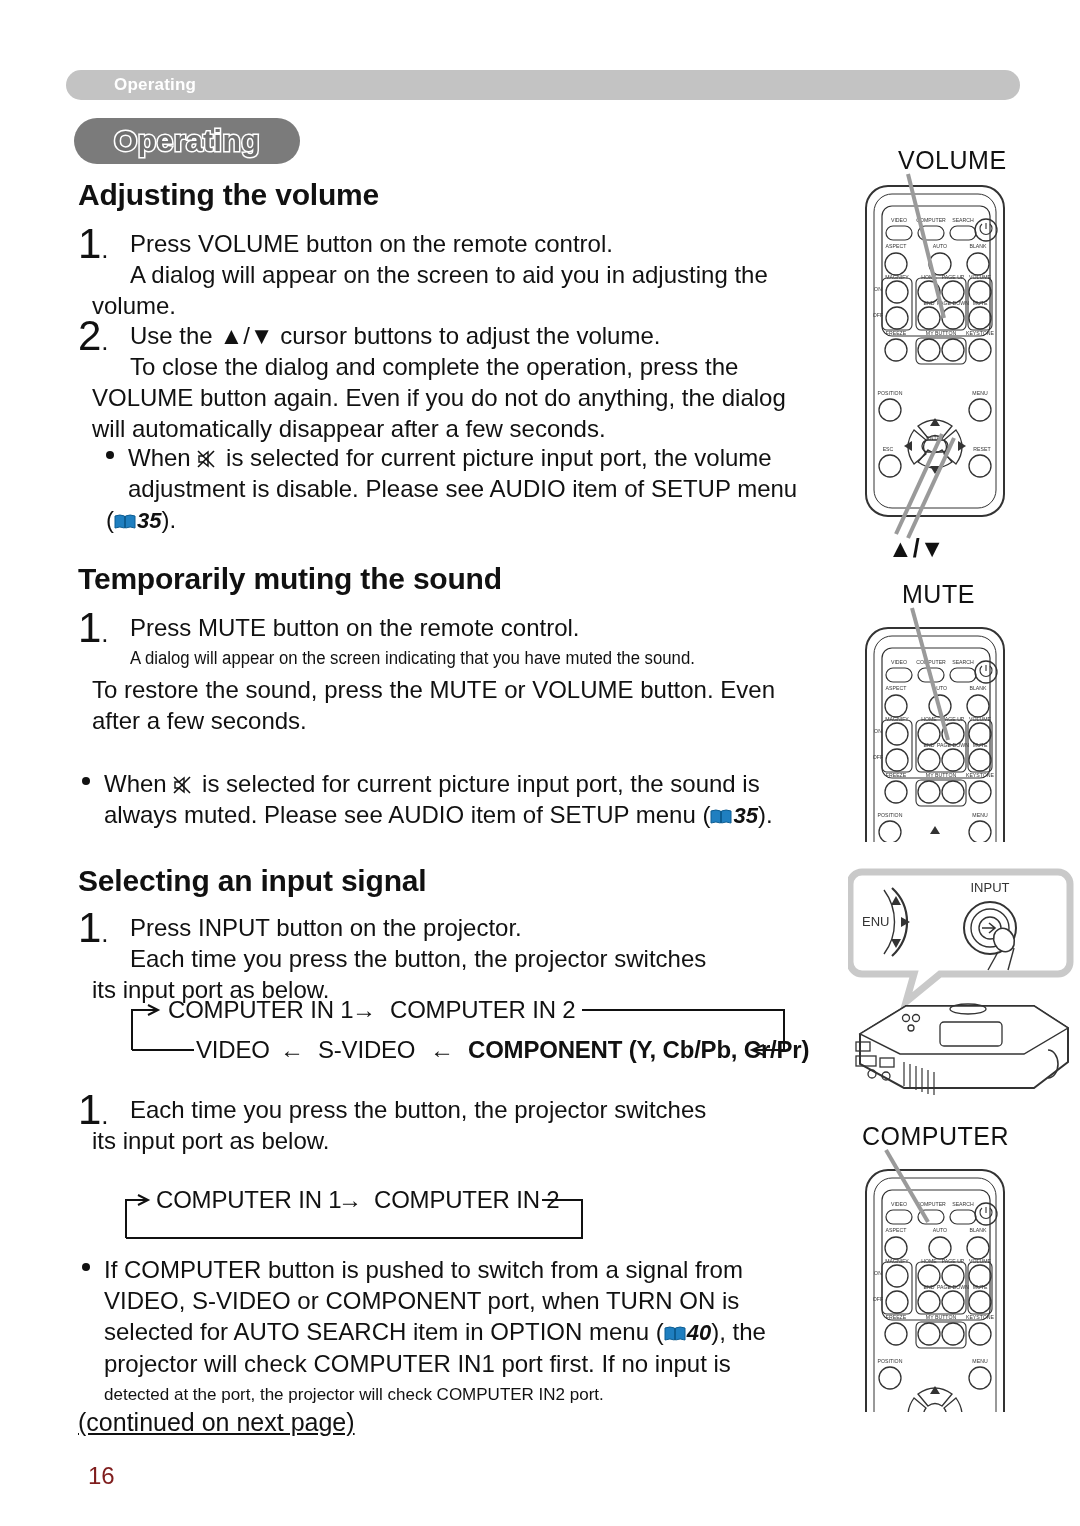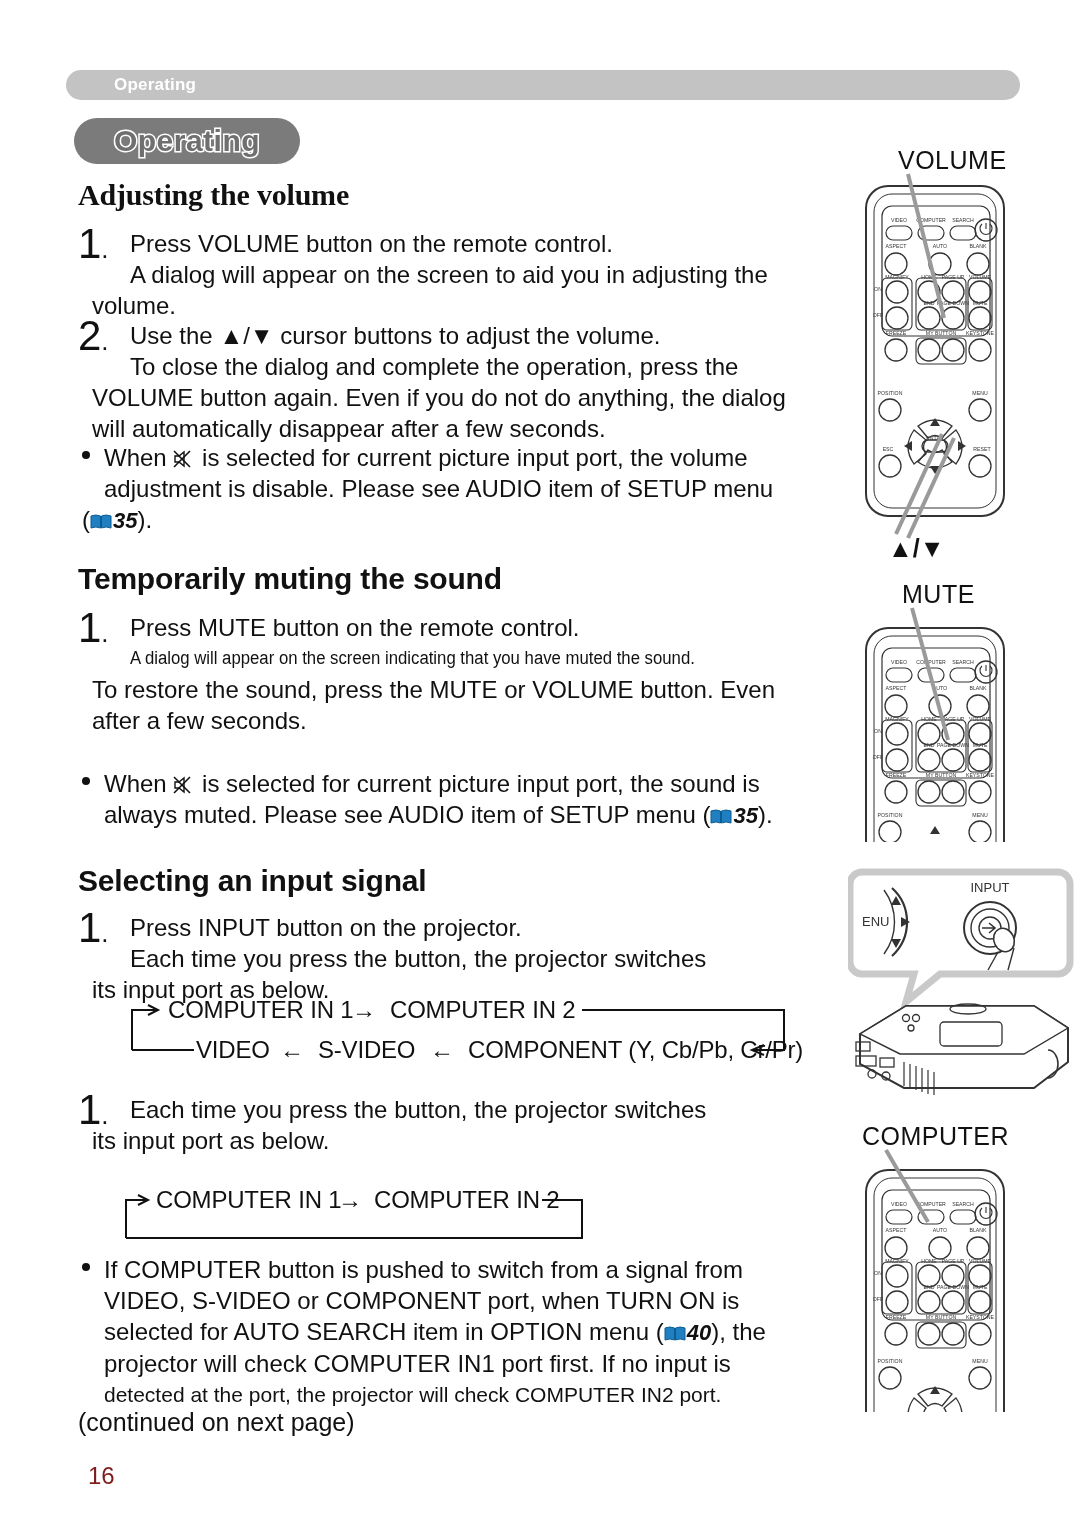--- a/index.html
+++ b/index.html
@@ -77,21 +77,21 @@
   .pg { font-weight:bold; font-style:italic; font-size:22px; }
 
   
   .flow { position:absolute; }
   .flowtxt {
     position:absolute; font-size:24px; color:#111;
     white-space:nowrap; letter-spacing:-.2px;
   }
 
   
-  .cont { position:absolute; left:78px; top:1408px; font-size:25px; color:#111; }
+  .cont { position:absolute; left:78px; top:1408px; font-size:25px; color:#111;text-decoration:underline; }
   .pageno { position:absolute; left:88px; top:1462px; font-size:24px; color:#7f1d1d; }
 
   
   .art { position:absolute; }
   .calloutlbl {
     position:absolute; font-size:25px; color:#111; letter-spacing:.5px;
     white-space:nowrap;
   }
   .arrowlbl {
     position:absolute; font-size:25px; color:#111; font-weight:bold;
@@ -104,38 +104,38 @@
 <div class="runhead">
   <div class="runhead-label">Operating</div>
 </div>
 
 <div class="pill">
   <span class="pill-label">Operating</span>
 </div>
 
 <div class="col">
 
-  <h2 class="head" style="position:absolute; top:178px;font-family:Liberation Serif, serif;">Adjusting the volume</h2>
+  <h2 class="head" style="position:absolute; top:178px;">Adjusting the volume</h2>
 
   <div class="step" style="position:absolute; top:228px; width:790px;">
     <span class="stepnum"><span>1</span><span class="dot">.</span></span>
     <div class="ln">Press VOLUME button on the remote control.</div>
     <div class="ln">A dialog will appear on the screen to aid you in adjusting the</div>
     <div class="ln out">volume.</div>
   </div>
 
   <div class="step" style="position:absolute; top:320px; width:790px;">
     <span class="stepnum"><span>2</span><span class="dot">.</span></span>
     <div class="ln">Use the ▲/▼ cursor buttons to adjust the volume.</div>
     <div class="ln">To close the dialog and complete the operation, press the</div>
     <div class="ln out">VOLUME button again. Even if you do not do anything, the dialog</div>
     <div class="ln out">will automatically disappear after a few seconds.</div>
   </div>
 
-  <div class="bullet" style="position:absolute; top:442px; width:790px;">
+  <div class="bullet" style="position:absolute; top:442px; width:790px;margin-left:24px;">
     <span class="dot"></span>
     <div class="ln">
       <span>When</span>
       <span class="mute-gly">
         <svg width="22" height="20" viewBox="0 0 22 20">
           <path d="M2 7 h4 l5 -4 v14 l-5 -4 h-4 z" fill="none" stroke="#111" stroke-width="1.4"></path>
           <line x1="1" y1="2" x2="17" y2="18" stroke="#111" stroke-width="1.6"></line>
           <line x1="17" y1="2" x2="1" y2="18" stroke="#111" stroke-width="1.6"></line>
         </svg>
       </span>
@@ -203,21 +203,21 @@
     <div class="ln">If COMPUTER button is pushed to switch from a signal from</div>
     <div class="ln">VIDEO, S-VIDEO or COMPONENT port, when TURN ON is</div>
     <div class="ln">
       <span>selected for AUTO SEARCH item in OPTION menu (</span><span class="book"><svg width="22" height="17" viewBox="0 0 22 17">
             <path d="M1 3 q5 -2 9.5 0 v12 q-4.5 -2 -9.5 0 z" fill="#1f7fc0" stroke="#0d5d92" stroke-width="1"></path>
             <path d="M21 3 q-5 -2 -9.5 0 v12 q4.5 -2 9.5 0 z" fill="#1f7fc0" stroke="#0d5d92" stroke-width="1"></path>
             <line x1="11" y1="3" x2="11" y2="15" stroke="#0d5d92" stroke-width="1.1"></line>
           </svg></span><span class="pg">40</span><span>), the</span>
     </div>
     <div class="ln">projector will check COMPUTER IN1 port first. If no input is</div>
-    <div class="ln" style="font-size:21px;">detected at the port, the projector will check COMPUTER IN2 port.</div>
+    <div class="ln" style="font-size:17px;">detected at the port, the projector will check COMPUTER IN2 port.</div>
   </div>
 
 </div>
 
 <div class="flow" style="left:112px; top:996px; width:700px; height:66px;">
   <svg width="700" height="66" viewBox="0 0 700 66">
 
     <path d="M20 54 L20 14 L44 14" fill="none" stroke="#111" stroke-width="2"></path>
     <path d="M36 9 L46 14 L36 19" fill="none" stroke="#111" stroke-width="2"></path>
 
@@ -226,21 +226,21 @@
     <path d="M470 14 L672 14 L672 54 L640 54" fill="none" stroke="#111" stroke-width="2"></path>
     <path d="M652 49 L640 54 L652 59" fill="none" stroke="#111" stroke-width="2"></path>
   </svg>
   <span class="flowtxt" style="left:56px; top:0;">COMPUTER IN 1</span>
   <span class="flowtxt" style="left:240px; top:0;">→</span>
   <span class="flowtxt" style="left:278px; top:0;">COMPUTER IN 2</span>
   <span class="flowtxt" style="left:84px; top:40px;">VIDEO</span>
   <span class="flowtxt" style="left:168px; top:40px;">←</span>
   <span class="flowtxt" style="left:206px; top:40px;">S-VIDEO</span>
   <span class="flowtxt" style="left:318px; top:40px;">←</span>
-  <span class="flowtxt" style="left:356px; top:40px;">COMPONENT (Y, Cb/Pb, Cr/Pr)</span>
+  <span class="flowtxt" style="left:356px; top:40px;font-weight:bold;">COMPONENT (Y, Cb/Pb, Cr/Pr)</span>
 </div>
 
 <div class="flow" style="left:112px; top:1186px; width:520px; height:62px;">
   <svg width="520" height="62" viewBox="0 0 520 62">
     <path d="M14 52 L14 14 L34 14" fill="none" stroke="#111" stroke-width="2"></path>
     <path d="M26 9 L36 14 L26 19" fill="none" stroke="#111" stroke-width="2"></path>
     <path d="M430 14 L470 14 L470 52 L14 52" fill="none" stroke="#111" stroke-width="2"></path>
   </svg>
   <span class="flowtxt" style="left:44px; top:0;">COMPUTER IN 1</span>
   <span class="flowtxt" style="left:226px; top:0;">→</span>

